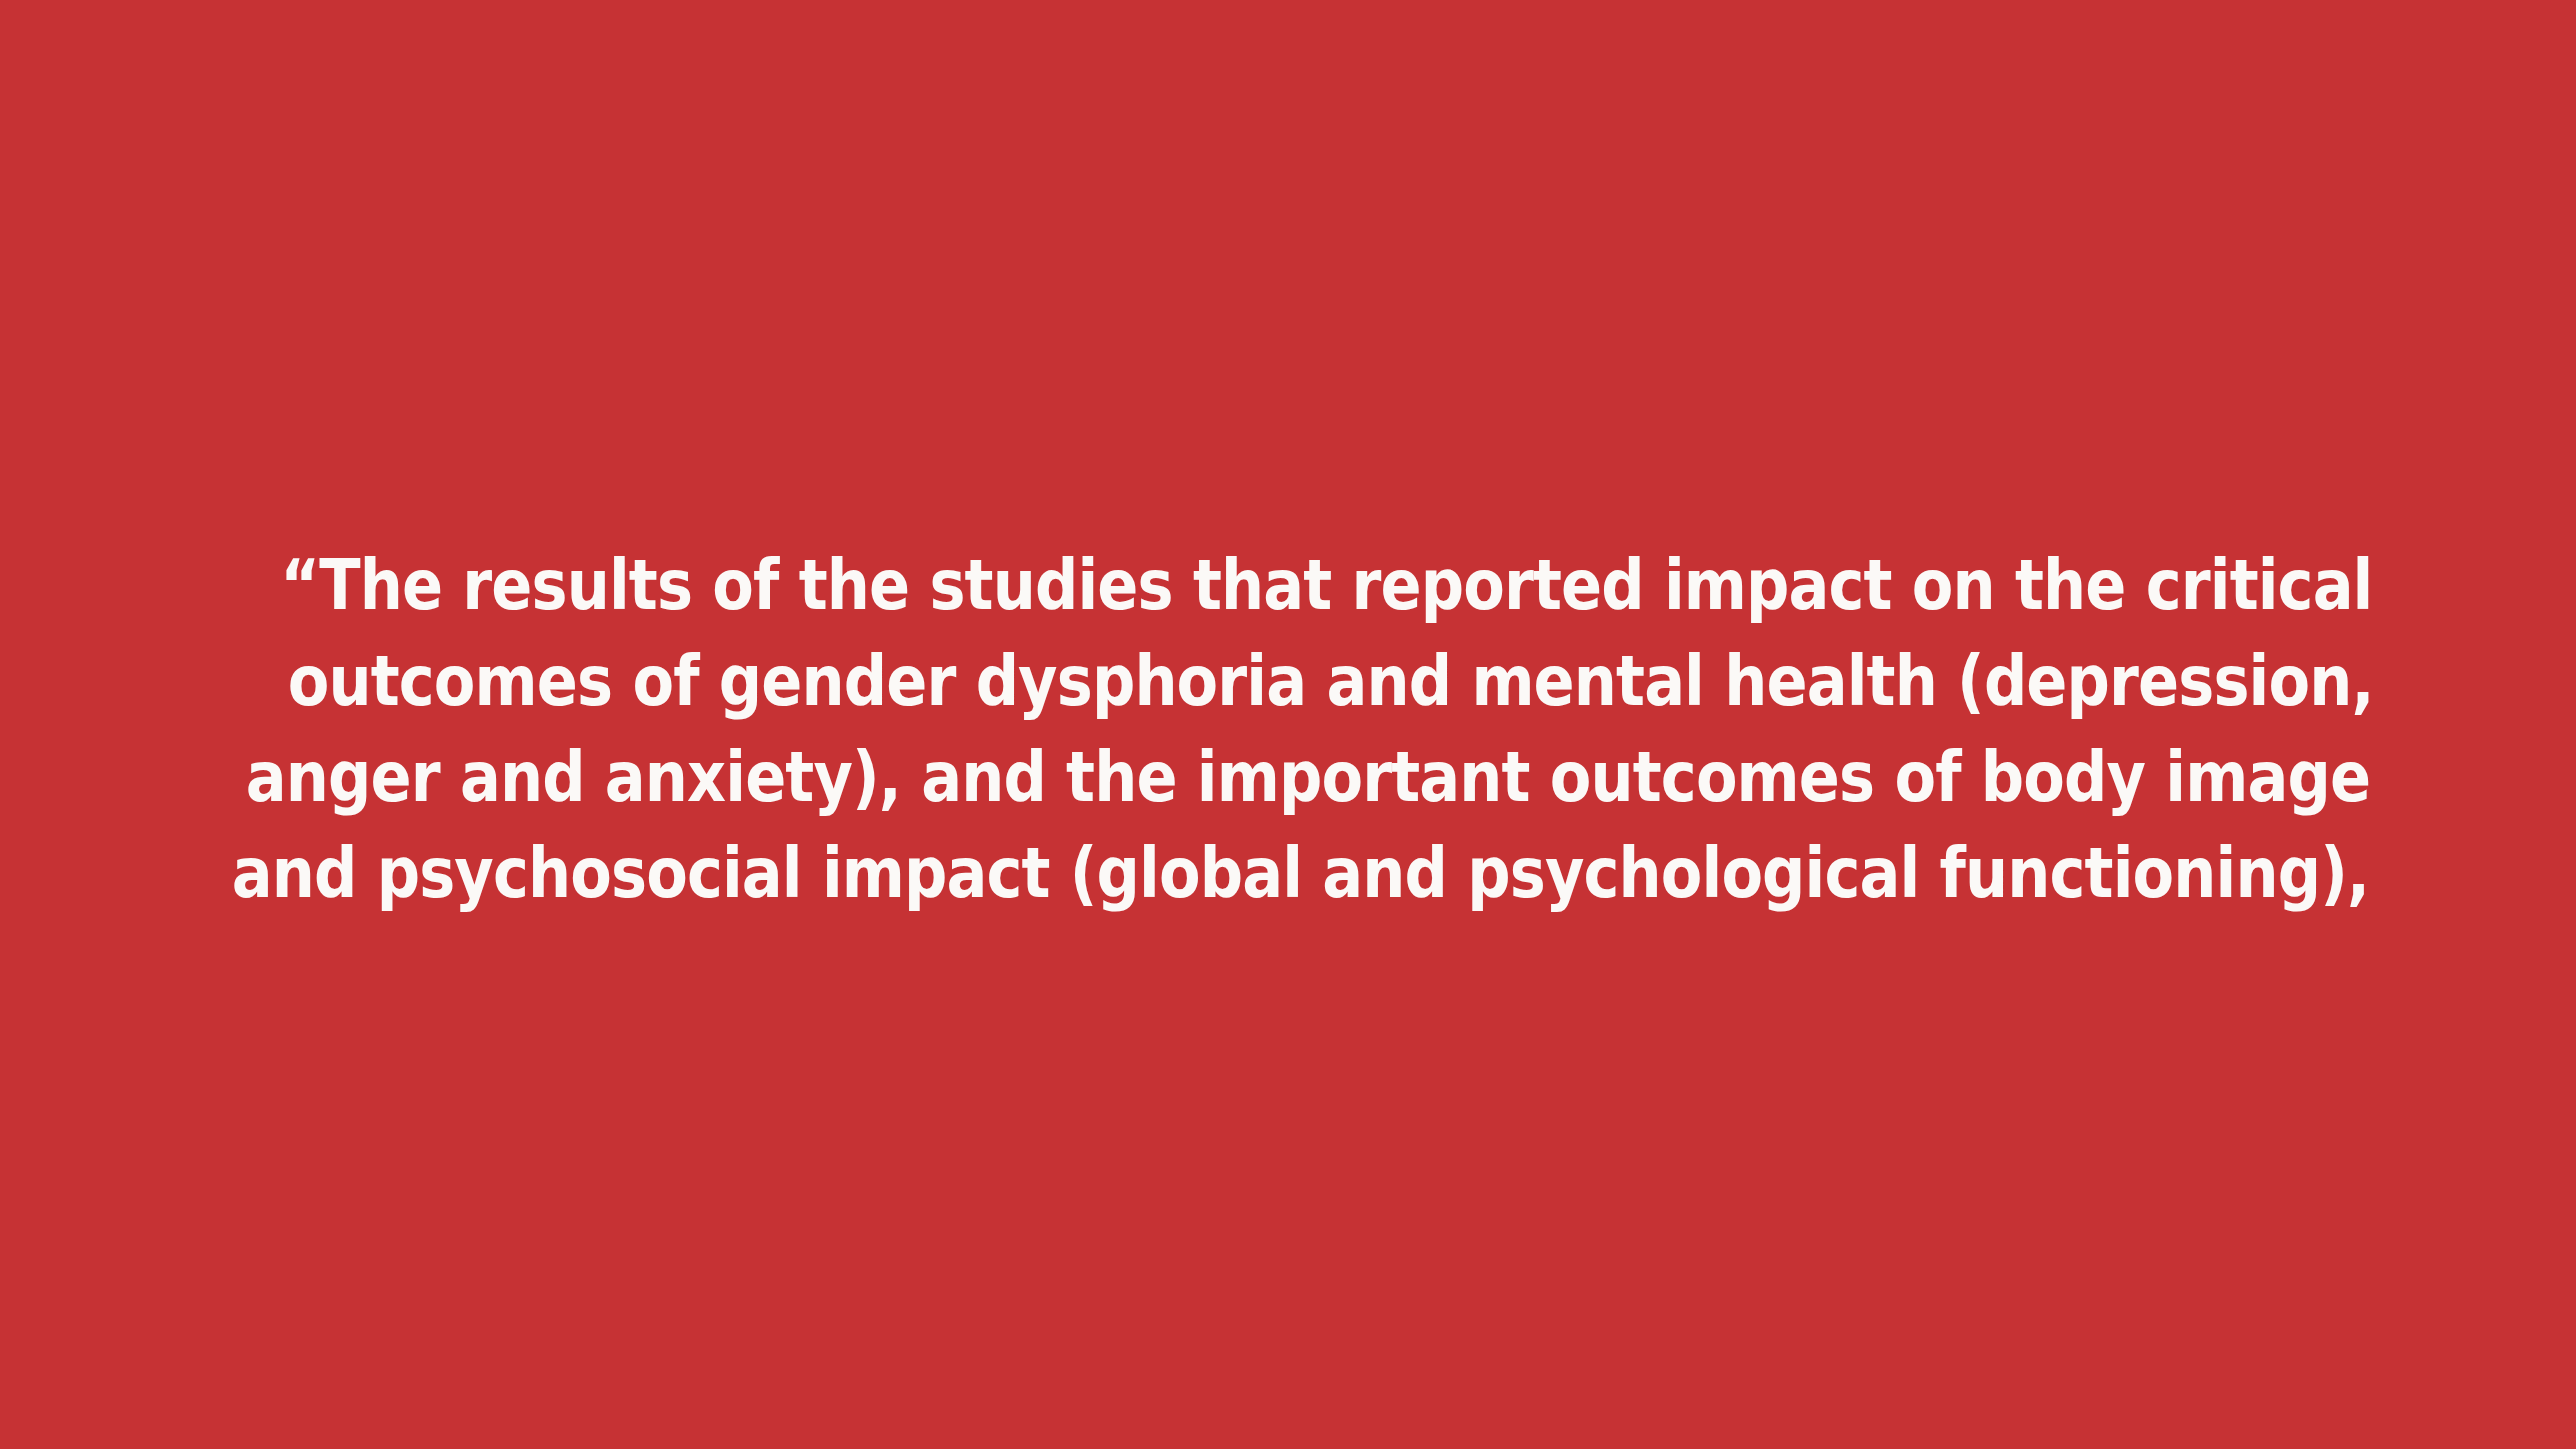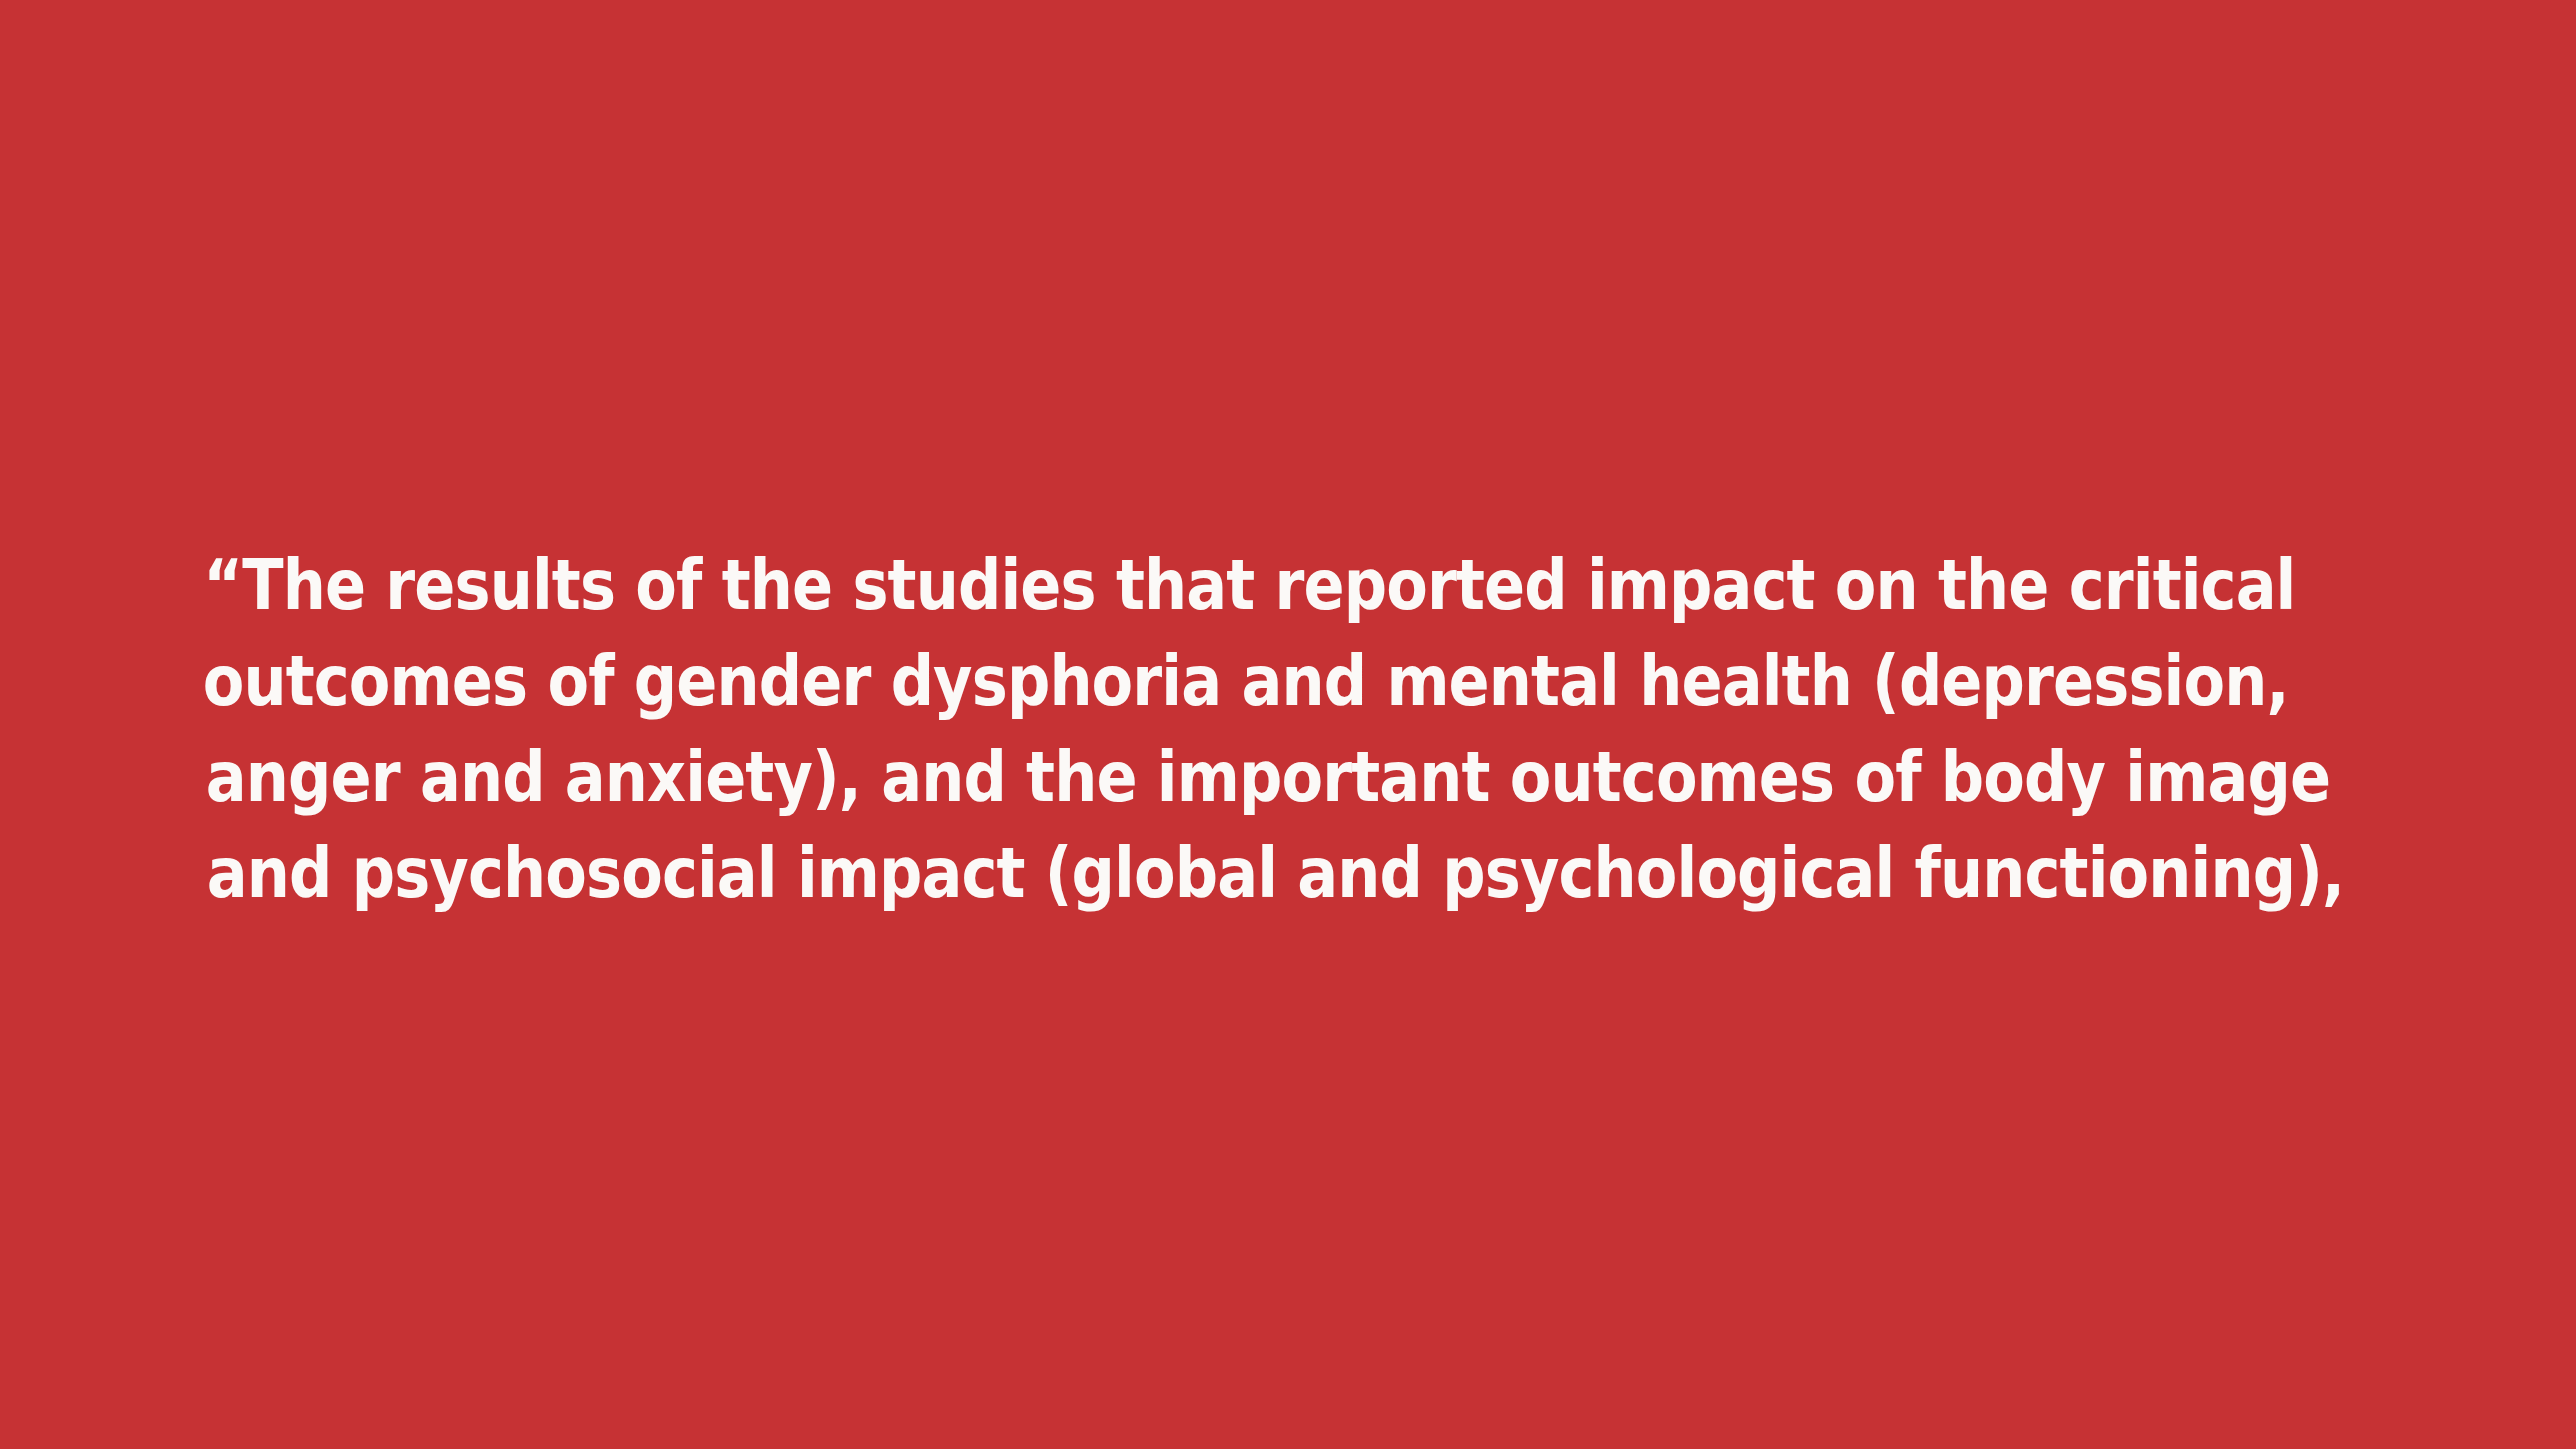--- a/index.html
+++ b/index.html
@@ -23,21 +23,21 @@
   }
 
   
   #quote-block {
     position: absolute;
     left: 0;
     right: 0;
     top: 531px;
     display: flex;
     flex-direction: column;
-    align-items: flex-start;
+    align-items: flex-end;
     justify-content: flex-start;
     text-align: center;
     margin-top: 6px;
   }
 
   .quote-line {
     display: block;
     color: #FBF9F7;
     font-family: "DejaVu Sans", "Liberation Sans", sans-serif;
     font-size: 70px;

